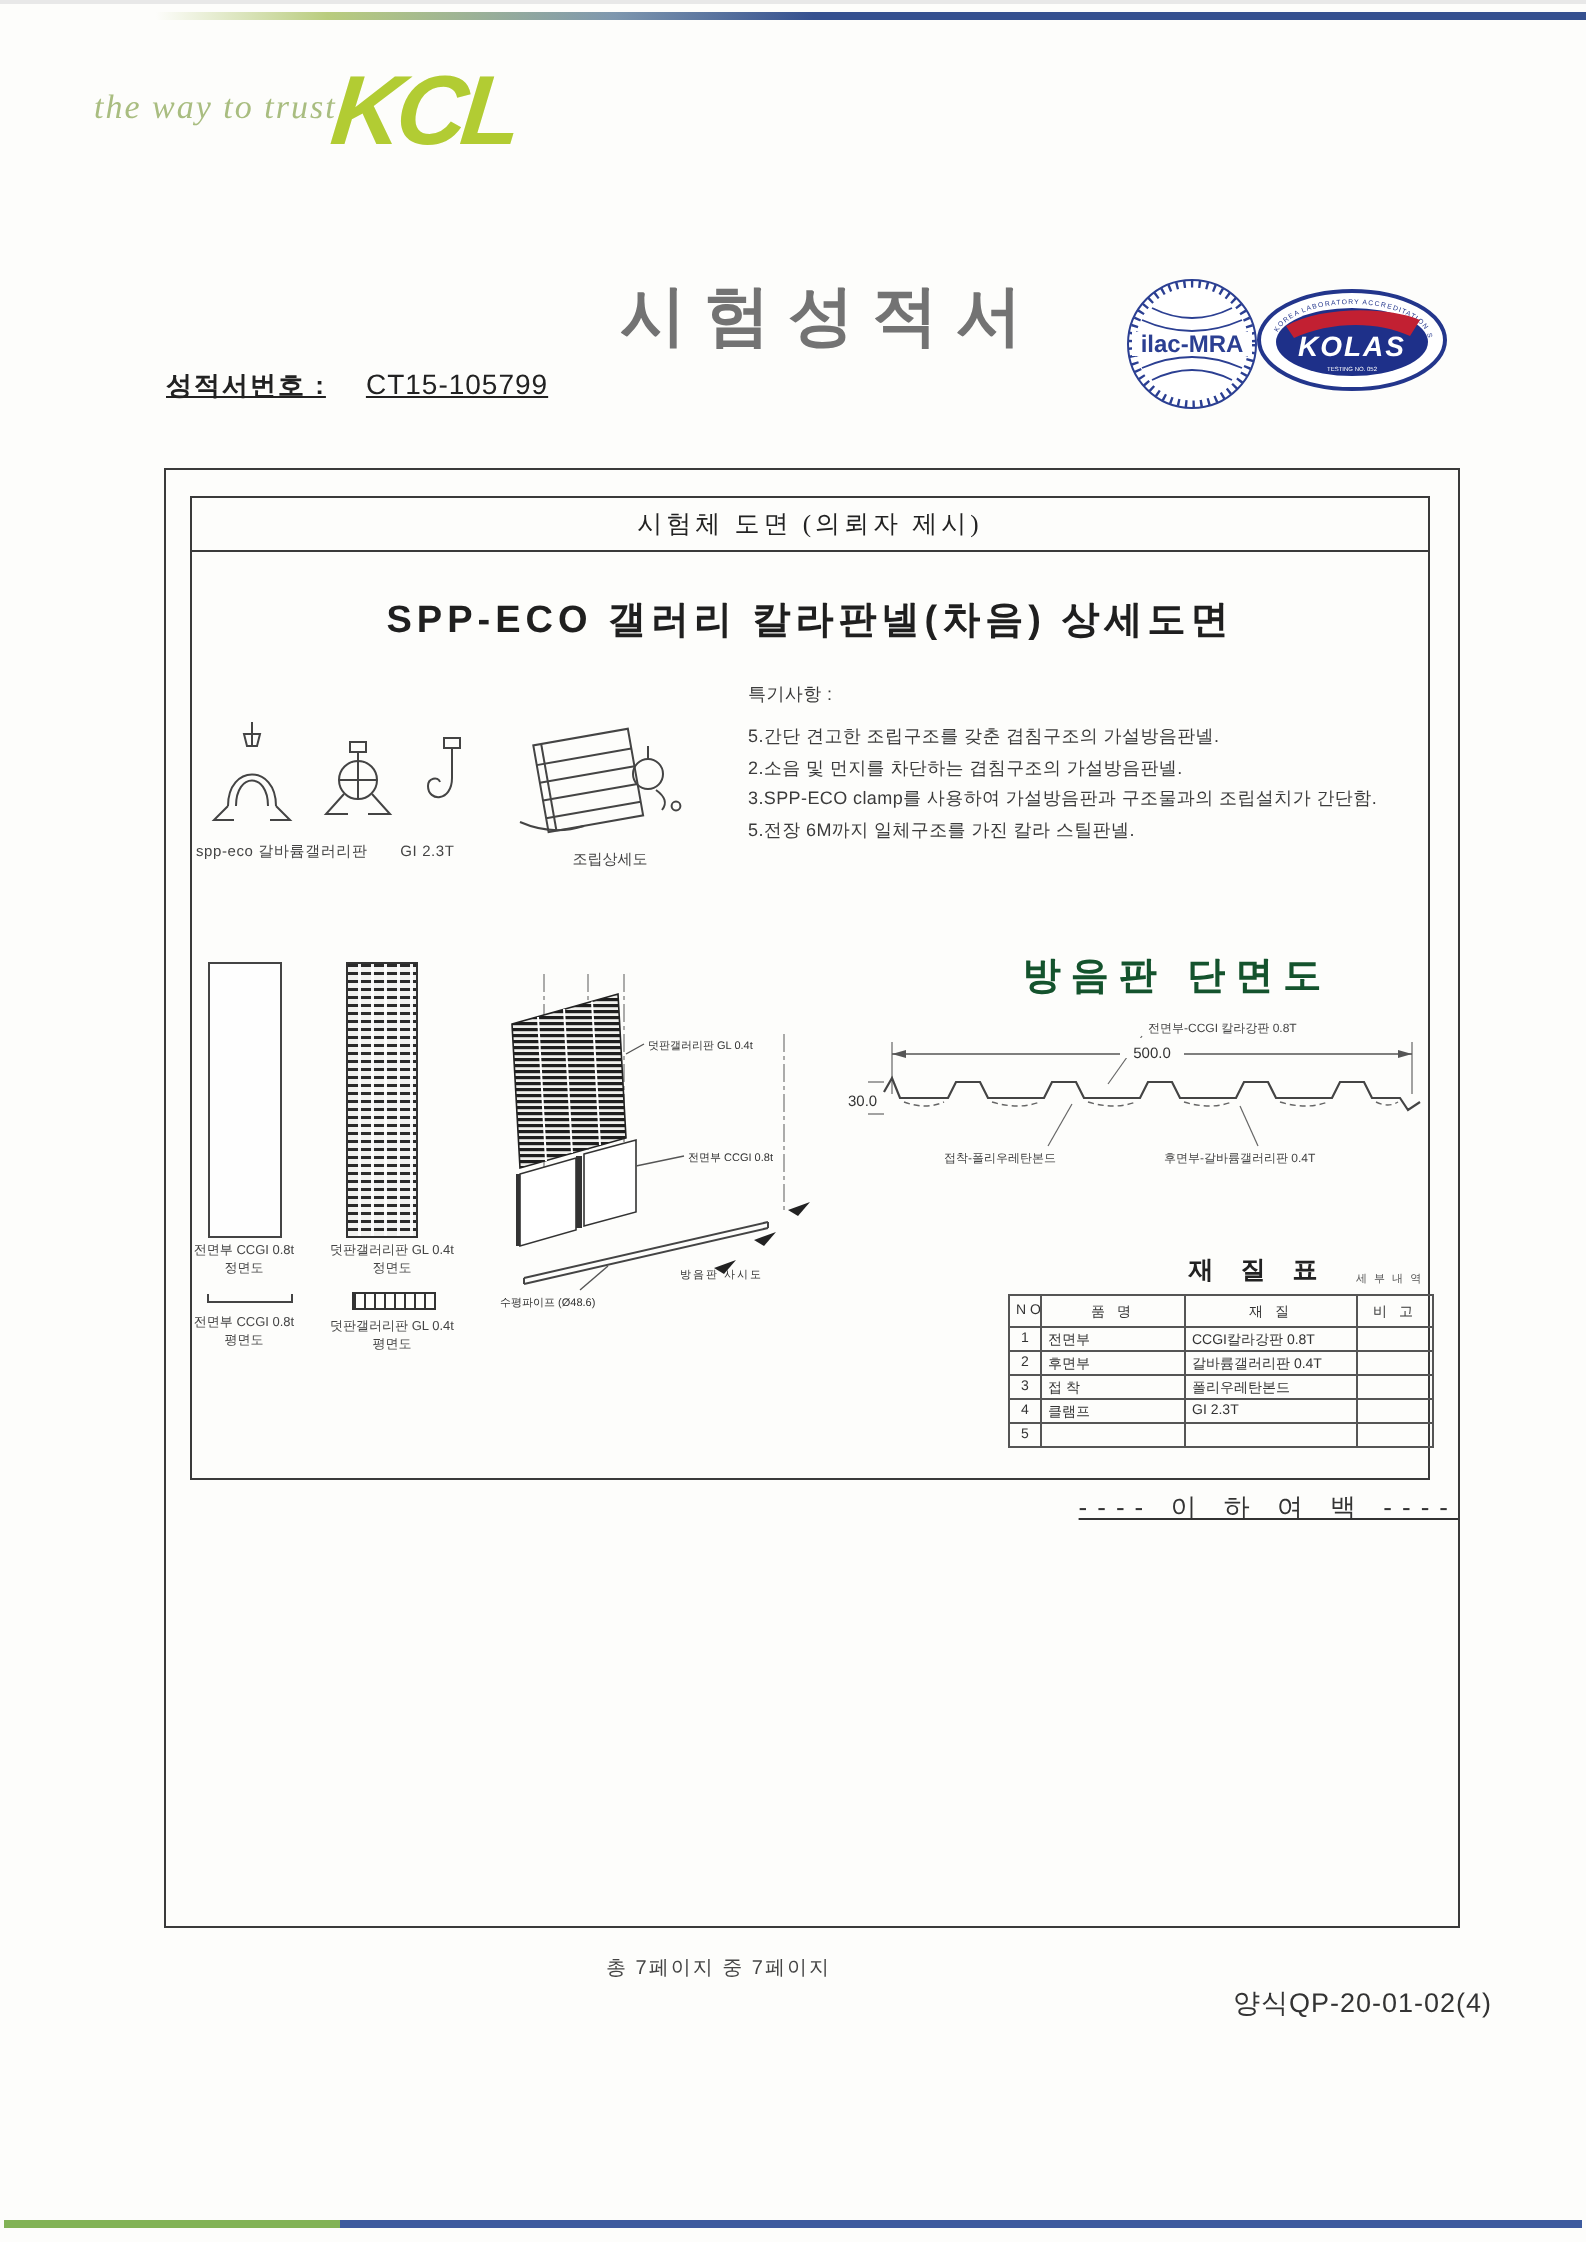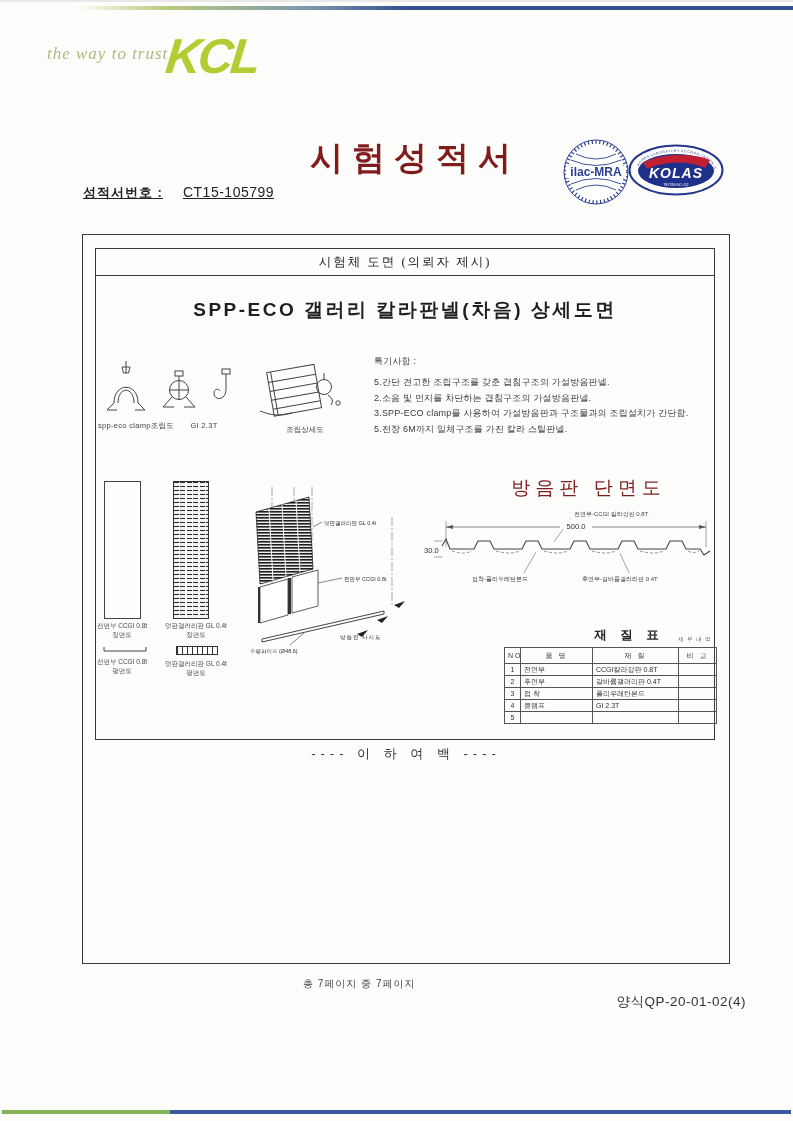--- a/index.html
+++ b/index.html
@@ -10,66 +10,66 @@
           background:linear-gradient(to right, rgba(197,215,143,0) 0%, #b9cc7e 12%, #7e97ae 32%, #35508f 46%, #35508f 100%);}
   .bottombar{position:absolute;left:2px;top:1108px;width:789px;height:4px;
           background:linear-gradient(to right, #82b356 0 168px, #3d5a9e 168px 100%);}
   
   .tagline{position:absolute;left:47px;top:42px;font-family:"Liberation Serif","DejaVu Serif",serif;
            font-style:italic;font-size:17px;color:#a9bd80;letter-spacing:1px;}
   .kcl{position:absolute;left:166px;top:26px;font-size:49px;font-weight:bold;font-style:italic;
        color:#b2cc33;letter-spacing:-3px;transform:skewX(-6deg);}
   
   .doc-title{position:absolute;left:240px;top:134px;width:350px;text-align:center;
-             font-size:33px;font-weight:600;letter-spacing:9px;color:#7f1d1d;}
+             font-size:33px;font-weight:600;letter-spacing:9px;color:#737373;}
   .report-no{position:absolute;left:83px;top:182px;font-size:13px;font-weight:bold;color:#222;letter-spacing:1px;text-decoration:underline;}
   .report-no .val{font-weight:normal;font-size:14px;margin-left:20px;letter-spacing:.5px;}
   .cert{position:absolute;}
   
   .outer-box{position:absolute;left:82px;top:232px;width:646px;height:728px;border:1.5px solid #3a3a3a;}
   .inner-box{position:absolute;left:12px;top:13px;width:618px;height:490px;border:1px solid #3a3a3a;}
   .inner-header{position:absolute;left:0;top:0;width:100%;height:26px;line-height:26px;border-bottom:1px solid #3a3a3a;
                 text-align:center;font-family:"Liberation Serif","DejaVu Serif",serif;font-size:12.5px;letter-spacing:2px;color:#222;}
   .drawing-title{position:absolute;left:0;top:48px;width:100%;text-align:center;font-size:19px;
                  font-weight:600;letter-spacing:2.5px;color:#1f1f1f;}
   
   .clamps-svg{position:absolute;left:8px;top:110px;}
   .clamp-caption{position:absolute;left:2px;top:172px;width:190px;font-size:7.5px;color:#444;letter-spacing:.3px;}
   .clamp-caption .spec{margin-left:14px;}
   .assembly-svg{position:absolute;left:160px;top:110px;}
   .assembly-caption{position:absolute;left:166px;top:176px;width:86px;text-align:center;font-size:7.5px;color:#444;}
   
-  .notes{position:absolute;left:278px;top:106px;width:334px;font-size:9px;color:#3b3b3b;}
+  .notes{position:absolute;left:278px;top:92px;width:334px;font-size:9px;color:#3b3b3b;}
   .notes .nt{margin-bottom:7px;letter-spacing:.2px;}
   .notes .nl{line-height:15.5px;letter-spacing:.2px;}
   
   .panel-front{position:absolute;left:8px;top:232px;width:35px;height:136px;border:1px solid #444;background:#fefefe;}
   .panel-gallery{position:absolute;left:77px;top:232px;width:34px;height:136px;border:1px solid #333;
      background:repeating-linear-gradient(to right, transparent 0 5px, rgba(255,255,255,.95) 5px 6.5px),
                 repeating-linear-gradient(to bottom, #2b2b2b 0 1.5px, #f2f2f0 1.5px 4px);}
   .cap{position:absolute;font-size:6.5px;color:#444;text-align:center;line-height:9px;}
   .plan-front-svg{position:absolute;left:6px;top:396px;}
   .plan-gallery{position:absolute;left:80px;top:397px;width:40px;height:7px;border:1px solid #333;
      background:repeating-linear-gradient(to right,#333 0 1px,transparent 1px 5px);}
   .exploded-svg{position:absolute;left:148px;top:238px;}
   
   .section-title{position:absolute;left:370px;top:226px;width:245px;text-align:center;font-size:19px;
-                 font-weight:400;letter-spacing:5px;color:#7f1d1d;}
+                 font-weight:700;letter-spacing:5px;color:#14532d;}
   .section-svg{position:absolute;left:328px;top:256px;}
   
   .mat-title{position:absolute;left:468px;top:378px;width:130px;text-align:center;font-size:12.5px;
              font-weight:700;letter-spacing:5px;color:#222;}
   .mat-sub{position:absolute;left:582px;top:387px;font-size:5.5px;color:#555;letter-spacing:1px;}
   .mat-table{position:absolute;left:408px;top:398px;border-collapse:collapse;width:212px;
              font-size:7px;color:#333;table-layout:fixed;}
   .mat-table th,.mat-table td{border:1px solid #555;height:11px;padding:0 3px;font-weight:normal;overflow:hidden;white-space:nowrap;}
   .mat-table th{height:15px;text-align:center;letter-spacing:2px;}
   .mat-table td.no{text-align:center;padding:0;}
-  .end-note{position:absolute;left:0;top:510px;width:100%;text-align:center;font-size:13px;
-            letter-spacing:5px;color:#333;}
+  .end-note{position:absolute;left:0;top:510px;width:100%;text-align:right;font-size:13px;
+            letter-spacing:5px;color:#333;text-decoration:underline;}
   
   .page-info{position:absolute;left:303px;top:975px;width:200px;font-size:10px;color:#444;letter-spacing:1px;}
   .form-no{position:absolute;left:590px;top:991px;width:156px;text-align:right;font-size:13.5px;color:#333;letter-spacing:.5px;}
   svg{display:block;}
   svg text{font-family:"Liberation Sans","DejaVu Sans",sans-serif;}
 </style>
 </head>
 <body>
 
 <div class="page">
@@ -132,21 +132,21 @@
           <line x1="65.5" y1="31" x2="84.5" y2="31"></line>
           <line x1="75" y1="21.5" x2="75" y2="40.5"></line>
           <path d="M68,38 l-9,10 h11"></path>
           <path d="M82,38 l9,10 h-11"></path>
           <rect x="118" y="10" width="8" height="5"></rect>
           <line x1="122" y1="15" x2="122" y2="30"></line>
           <path d="M122,30 C122,42 110,42 110,34 C110,30 115,29 116,32"></path>
         </g>
       </svg>
       <div class="clamp-caption">
-        <span>spp-eco clamp조립도</span>
+        <span>spp-eco 갈바륨갤러리판</span>
         <span class="spec">GI 2.3T</span>
       </div>
 
       <svg class="assembly-svg" width="92" height="62" viewBox="0 0 92 62">
         <g fill="none" stroke="#444" stroke-width="1" transform="rotate(-10 45 30)">
           <rect x="14" y="8" width="48" height="44"></rect>
           <line x1="18" y1="8" x2="18" y2="52"></line>
           <line x1="14" y1="18" x2="62" y2="18"></line>
           <line x1="14" y1="27" x2="62" y2="27"></line>
           <line x1="14" y1="36" x2="62" y2="36"></line>

